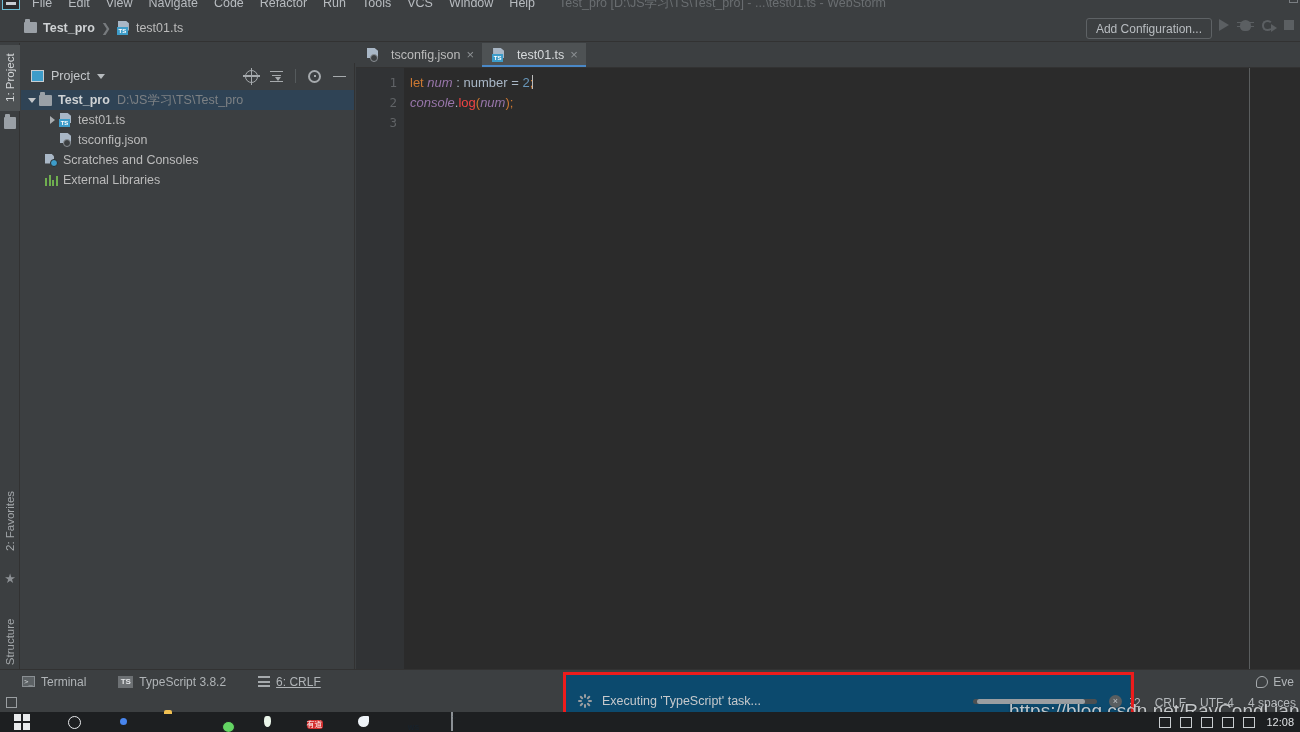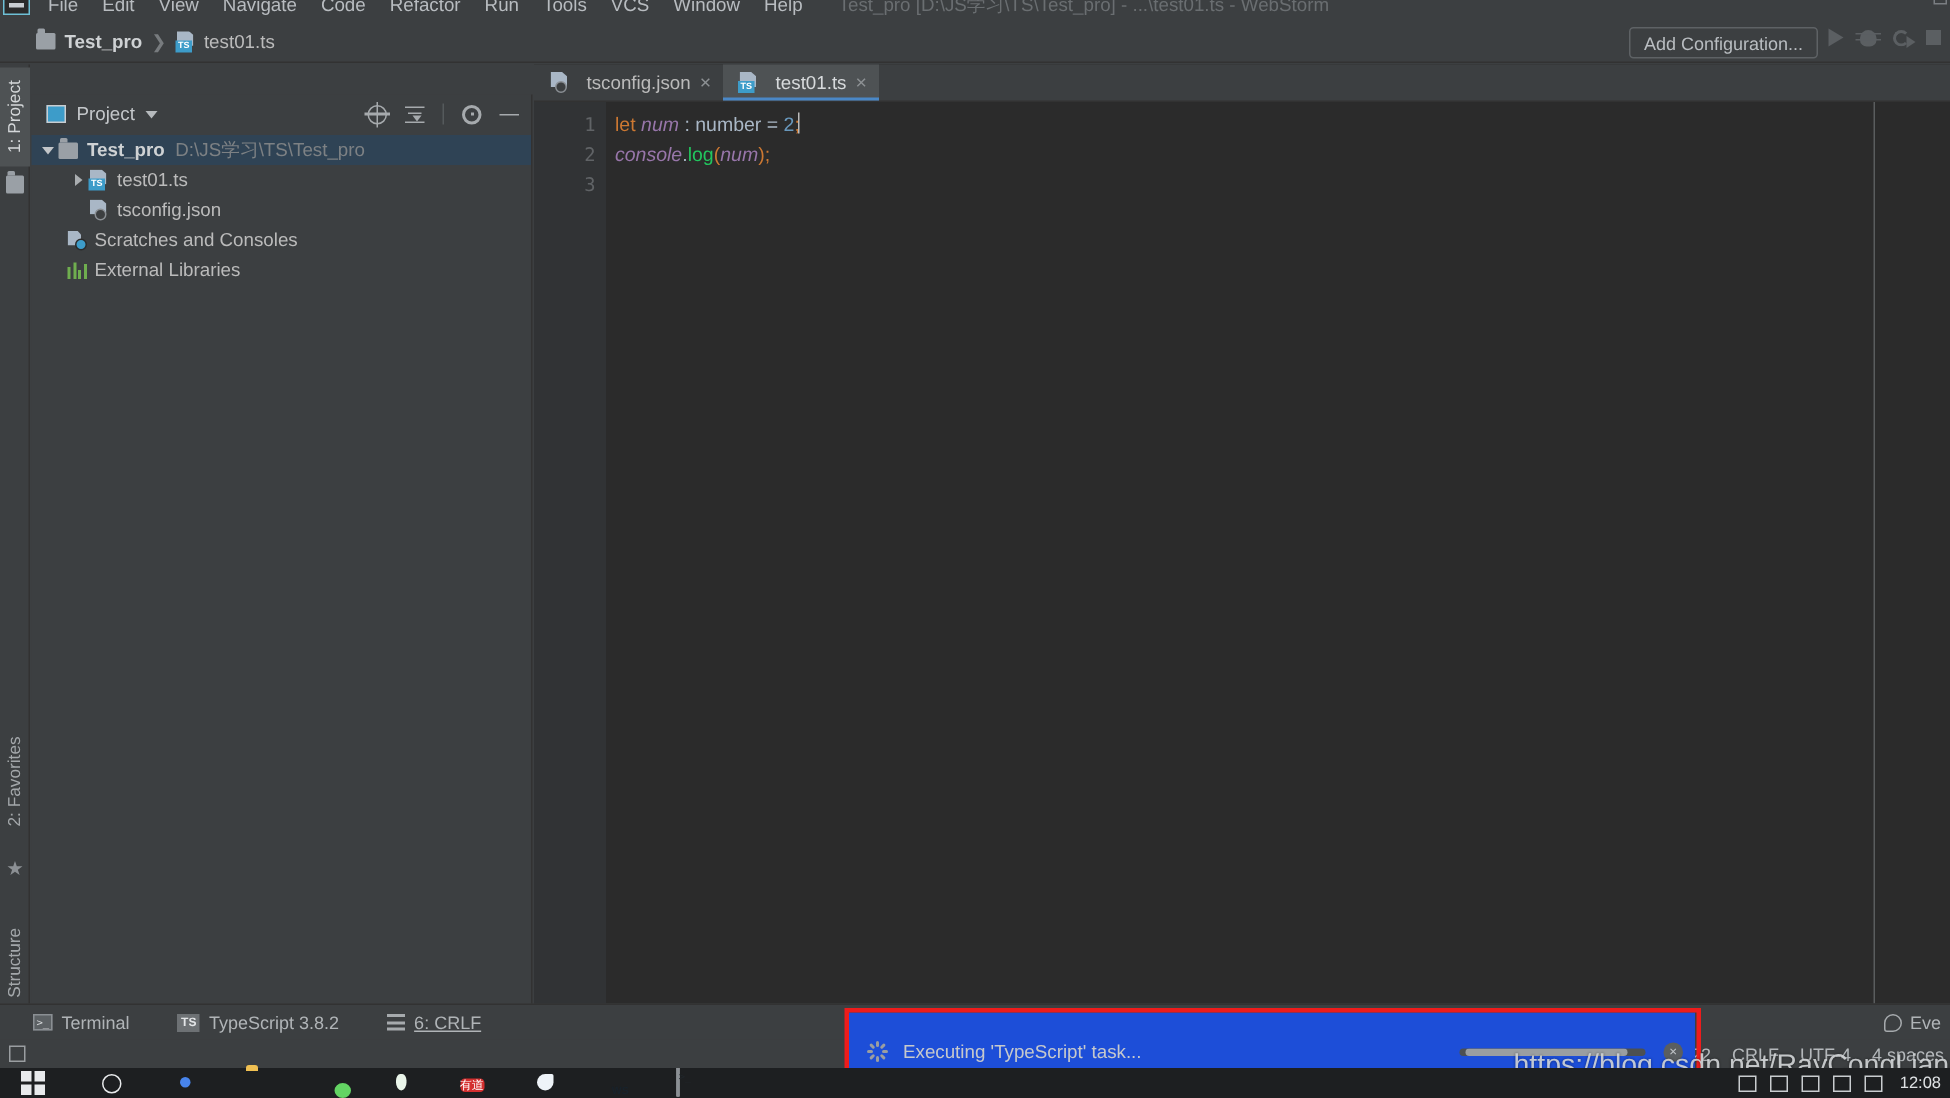--- a/index.html
+++ b/index.html
@@ -200,21 +200,21 @@
     padding-top: 5px;
     font-family: Liberation Sans, sans-serif; font-size: 13px;
   }
   .code .ln { height: 20px; line-height: 20px; padding-left: 6px; white-space: pre; }
   .t-kw { color: #cc7832; }
   .t-var { color: #9876aa; font-style: italic; }
   .t-punct { color: #a9b7c6; }
   .t-type { color: #a9b7c6; }
   .t-num { color: #6897bb; }
   .t-semi { color: #cc7832; }
-  .t-fn { color: #22c55e; }
+  .t-fn { color: #ef4444; }
   .caret {
     display:inline-block; width:1px; height:14px; background:#bbbbbb;
     vertical-align:-2px; margin-left:-1px;
   }
   .margin-guide {
     position: absolute; left: 893px; top: 0; width: 1px; height: 601px;
     background: #5a5d5e;
   }
 
   
@@ -246,21 +246,21 @@
   }
   .sb-square { width:11px;height:11px;border:1.5px solid #9a9ea1; margin-left:6px; }
   .sb-right {
     margin-left:auto; display:flex; align-items:center; gap:14px;
     color:#b4b8bb; font-size:12px; margin-right: 4px;
   }
 
   
   .taskpanel {
     position: absolute; left: 566px; top: 675px; width: 564px; height: 52px;
-    background: #1d4ed8;
+    background: #0c4a6e;
   }
   .taskrow {
     position:absolute; left:0; top:14px; width:564px; height:24px;
     display:flex; align-items:center;
   }
   .spinner { width:14px; height:14px; margin-left:12px; position:relative; flex:none; }
   .spinner i {
     position:absolute; left:6px; top:0; width:2px; height:4px; background:#9a9ea1;
     transform-origin: 1px 7px; border-radius:1px;
   }

